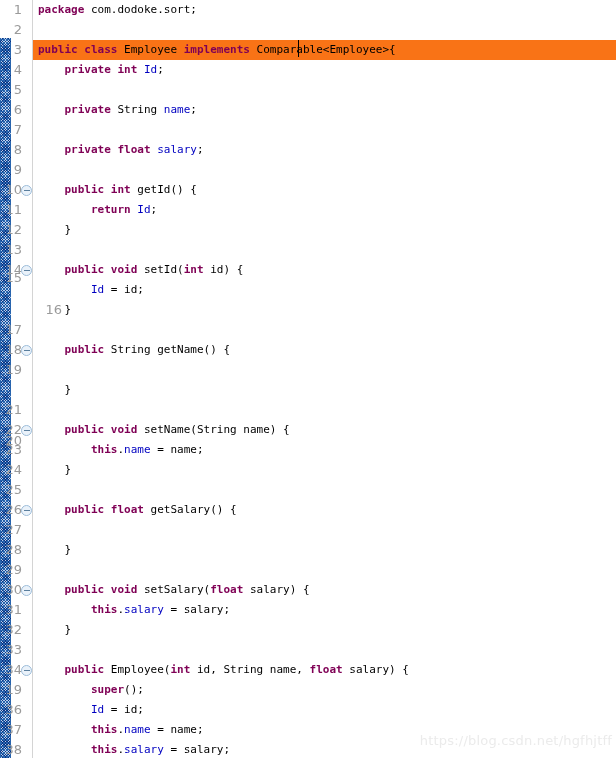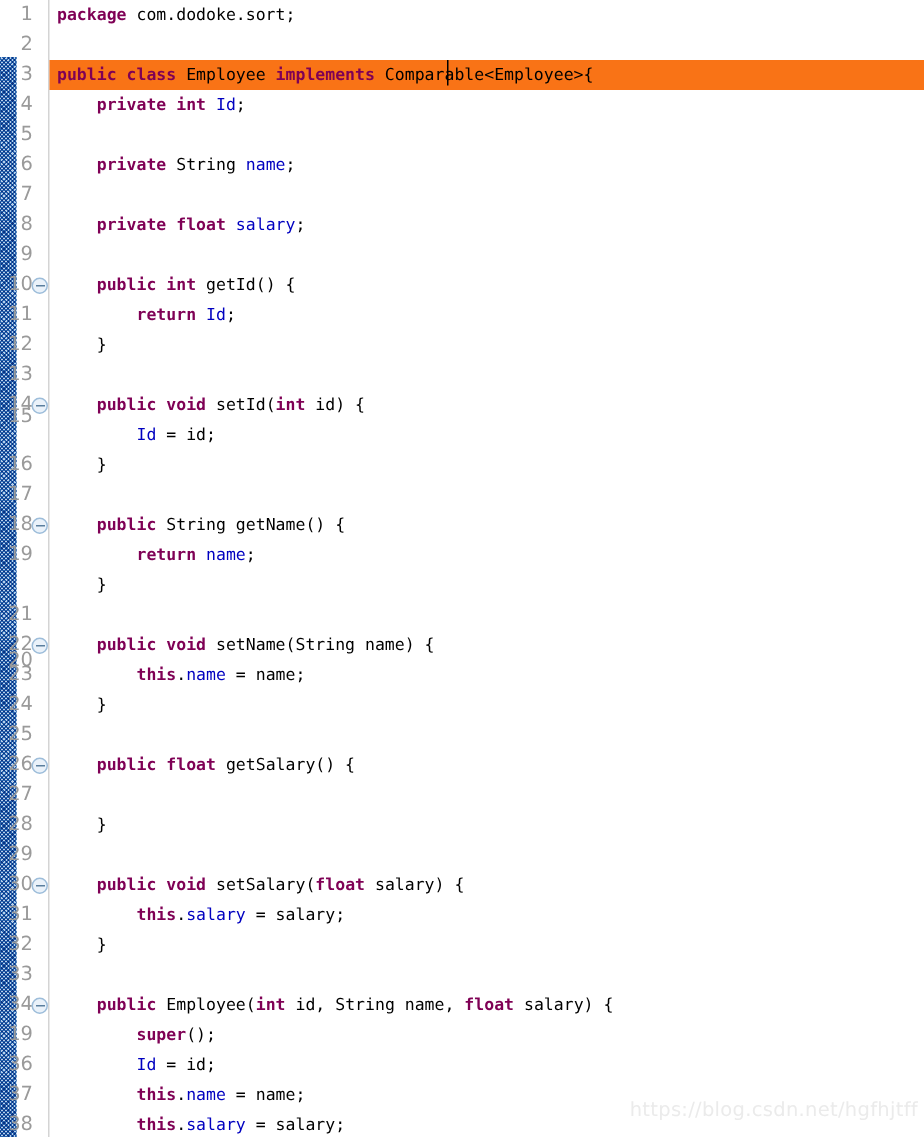--- a/index.html
+++ b/index.html
@@ -197,21 +197,21 @@
       <div class="gutter-row" style="top: 240px;">
         <span class="line-no">13</span>
       </div>
       <div class="gutter-row" style="top: 260px;">
         <span class="line-no">14</span>
         <span class="fold"></span>
       </div>
       <div class="gutter-row" style="top: 268px;">
         <span class="line-no">15</span>
       </div>
-      <div class="gutter-row" style="top: 300px;">
+      <div class="gutter-row" style="top: 300px; padding-left: 40px;">
         <span class="line-no">16</span>
       </div>
       <div class="gutter-row" style="top: 320px;">
         <span class="line-no">17</span>
       </div>
       <div class="gutter-row" style="top: 340px;">
         <span class="line-no">18</span>
         <span class="fold"></span>
       </div>
       <div class="gutter-row" style="top: 360px;">
@@ -293,21 +293,20 @@
       <div class="code-row" style="top: 160px;"></div>
       <div class="code-row" style="top: 180px;"><span class="pln">    </span><span class="kw">public int</span><span class="pln"> getId() {</span></div>
       <div class="code-row" style="top: 200px;"><span class="pln">        </span><span class="kw">return</span><span class="pln"> </span><span class="fld">Id</span><span class="pln">;</span></div>
       <div class="code-row" style="top: 220px;"><span class="pln">    }</span></div>
       <div class="code-row" style="top: 240px;"></div>
       <div class="code-row" style="top: 260px;"><span class="pln">    </span><span class="kw">public void</span><span class="pln"> setId(</span><span class="kw">int</span><span class="pln"> id) {</span></div>
       <div class="code-row" style="top: 280px;"><span class="pln">        </span><span class="fld">Id</span><span class="pln"> = id;</span></div>
       <div class="code-row" style="top: 300px;"><span class="pln">    }</span></div>
       <div class="code-row" style="top: 320px;"></div>
       <div class="code-row" style="top: 340px;"><span class="pln">    </span><span class="kw">public</span><span class="pln"> String getName() {</span></div>
-      <div class="code-row" style="top: 360px;"><span class="pln">        </span><span class="kw">return</span><span class="pln"> </span><span class="fld">name</span><span class="pln">;</span></div>
       <div class="code-row" style="top: 380px;"><span class="pln">    }</span></div>
       <div class="code-row" style="top: 400px;"></div>
       <div class="code-row" style="top: 420px;"><span class="pln">    </span><span class="kw">public void</span><span class="pln"> setName(String name) {</span></div>
       <div class="code-row" style="top: 440px;"><span class="pln">        </span><span class="kw">this</span><span class="pln">.</span><span class="fld">name</span><span class="pln"> = name;</span></div>
       <div class="code-row" style="top: 460px;"><span class="pln">    }</span></div>
       <div class="code-row" style="top: 480px;"></div>
       <div class="code-row" style="top: 500px;"><span class="pln">    </span><span class="kw">public float</span><span class="pln"> getSalary() {</span></div>
       <div class="code-row" style="top: 540px;"><span class="pln">    }</span></div>
       <div class="code-row" style="top: 560px;"></div>
       <div class="code-row" style="top: 580px;"><span class="pln">    </span><span class="kw">public void</span><span class="pln"> setSalary(</span><span class="kw">float</span><span class="pln"> salary) {</span></div>

